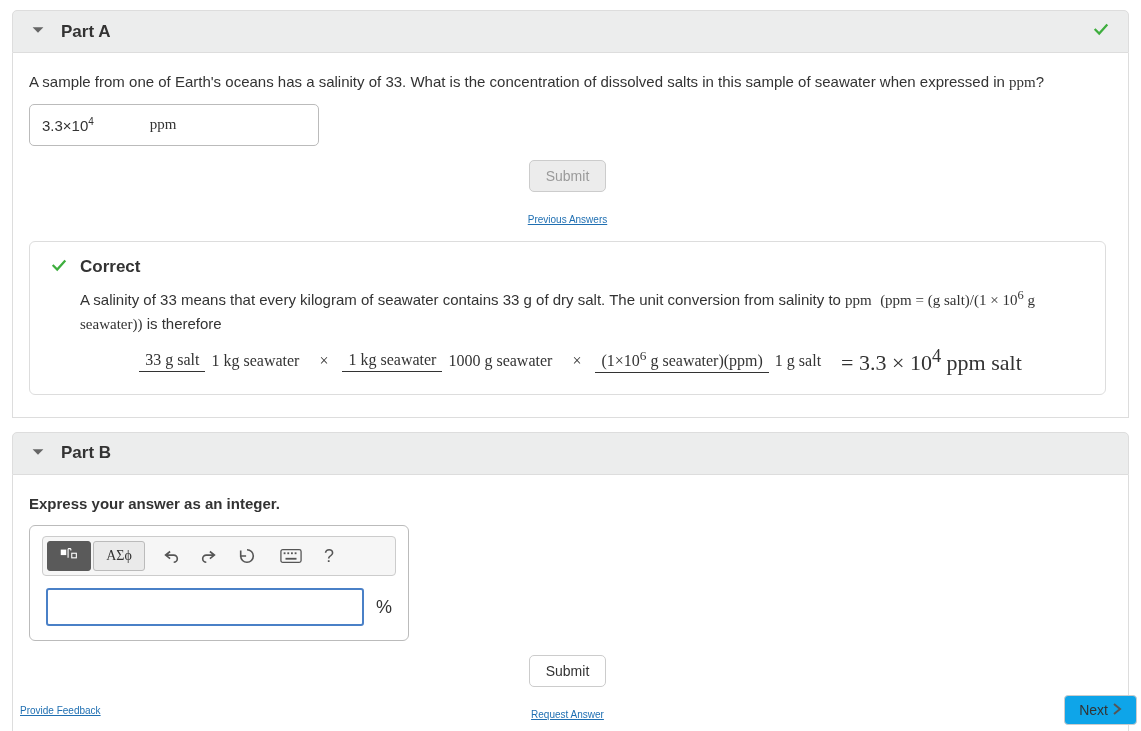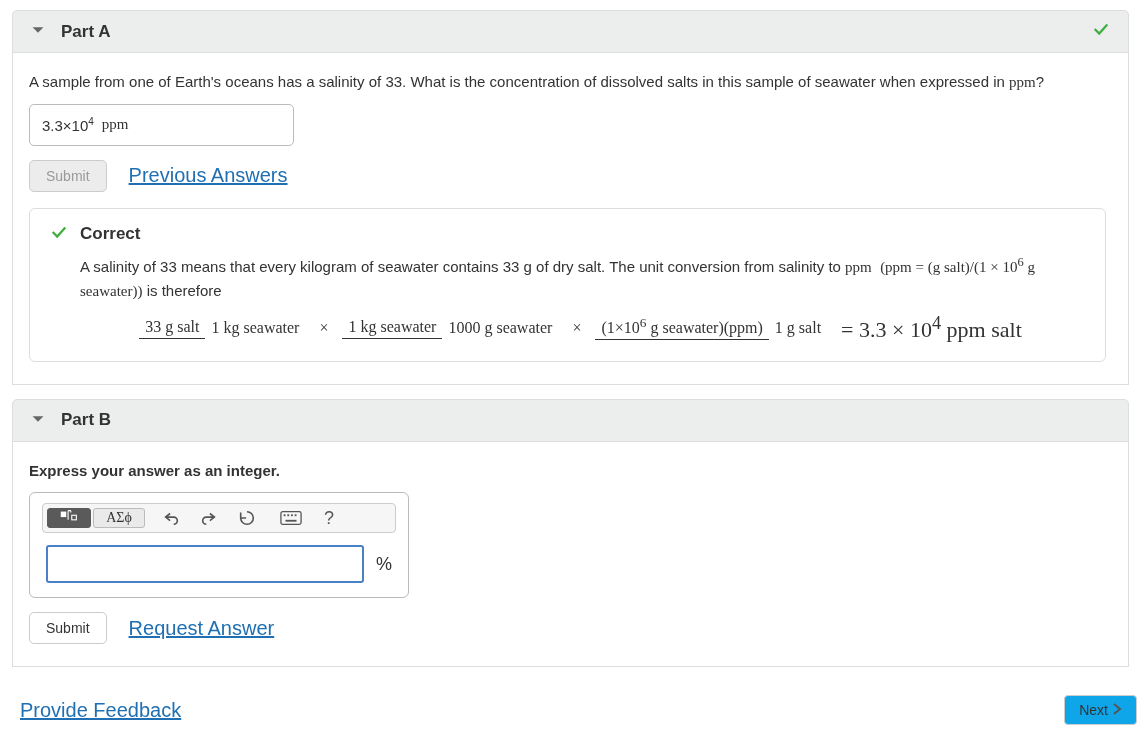--- a/index.html
+++ b/index.html
@@ -49,28 +49,29 @@
 
   .prompt-line { margin: 0 0 8px 0; line-height: 1.5; }
   .bold { font-weight: 700; }
 
   .serif { font-family: Georgia, "Times New Roman", serif; }
 
   
   .answer-box-A {
     border: 1px solid #bbb;
     border-radius: 5px;
-    width: 265px;
+    width: 290px;
     height: 42px;
     display: flex;
     align-items: center;
     padding: 0 12px;
     margin: 10px 0 14px 0;
     font-size: 15px;
     color: #333;
+    gap: 48px;
   }
   .answer-box-A .val { font-family: "Helvetica Neue", Arial, sans-serif; }
   .answer-box-A .val sup { font-size: 10px; }
   .answer-box-A .unit { font-family: Georgia, serif; margin-left: 8px; }
 
   
   .btn {
     display: inline-block;
     border: 1px solid #ccc;
     border-radius: 5px;
@@ -81,22 +82,22 @@
   }
   .btn.submit-disabled {
     background: #ececec;
     color: #9a9a9a;
     cursor: default;
   }
   .btn.submit-enabled {
     background: #fff;
     color: #333;
   }
-  .btn-row { display: flex; align-items: center; gap: 22px; }
-  .link-blue { color: #1f6fb2; text-decoration: underline; font-size: 20px; cursor: pointer; }
+  .btn-row { display: flex; align-items: center; gap: 22px; flex-direction: column; }
+  .link-blue { color: #1f6fb2; text-decoration: underline; font-size: 10px; cursor: pointer; }
 
   
   .correct-panel {
     border: 1px solid #ddd;
     border-radius: 6px;
     padding: 14px 20px 18px 20px;
     margin-top: 16px;
     position: relative;
   }
   .correct-head {
@@ -142,21 +143,21 @@
     border: 1px solid #ccc;
     border-radius: 4px;
     background: #f6f6f6;
     display: flex;
     align-items: center;
     padding: 4px;
     gap: 2px;
   }
   .tool-cell {
     width: 44px;
-    height: 20px;
+    height: 30px;
     display: flex;
     align-items: center;
     justify-content: center;
     border: 1px solid #bbb;
     background: #eaeaea;
     border-radius: 3px;
     font-size: 14px;
     color: #333;
     cursor: pointer;
   }

